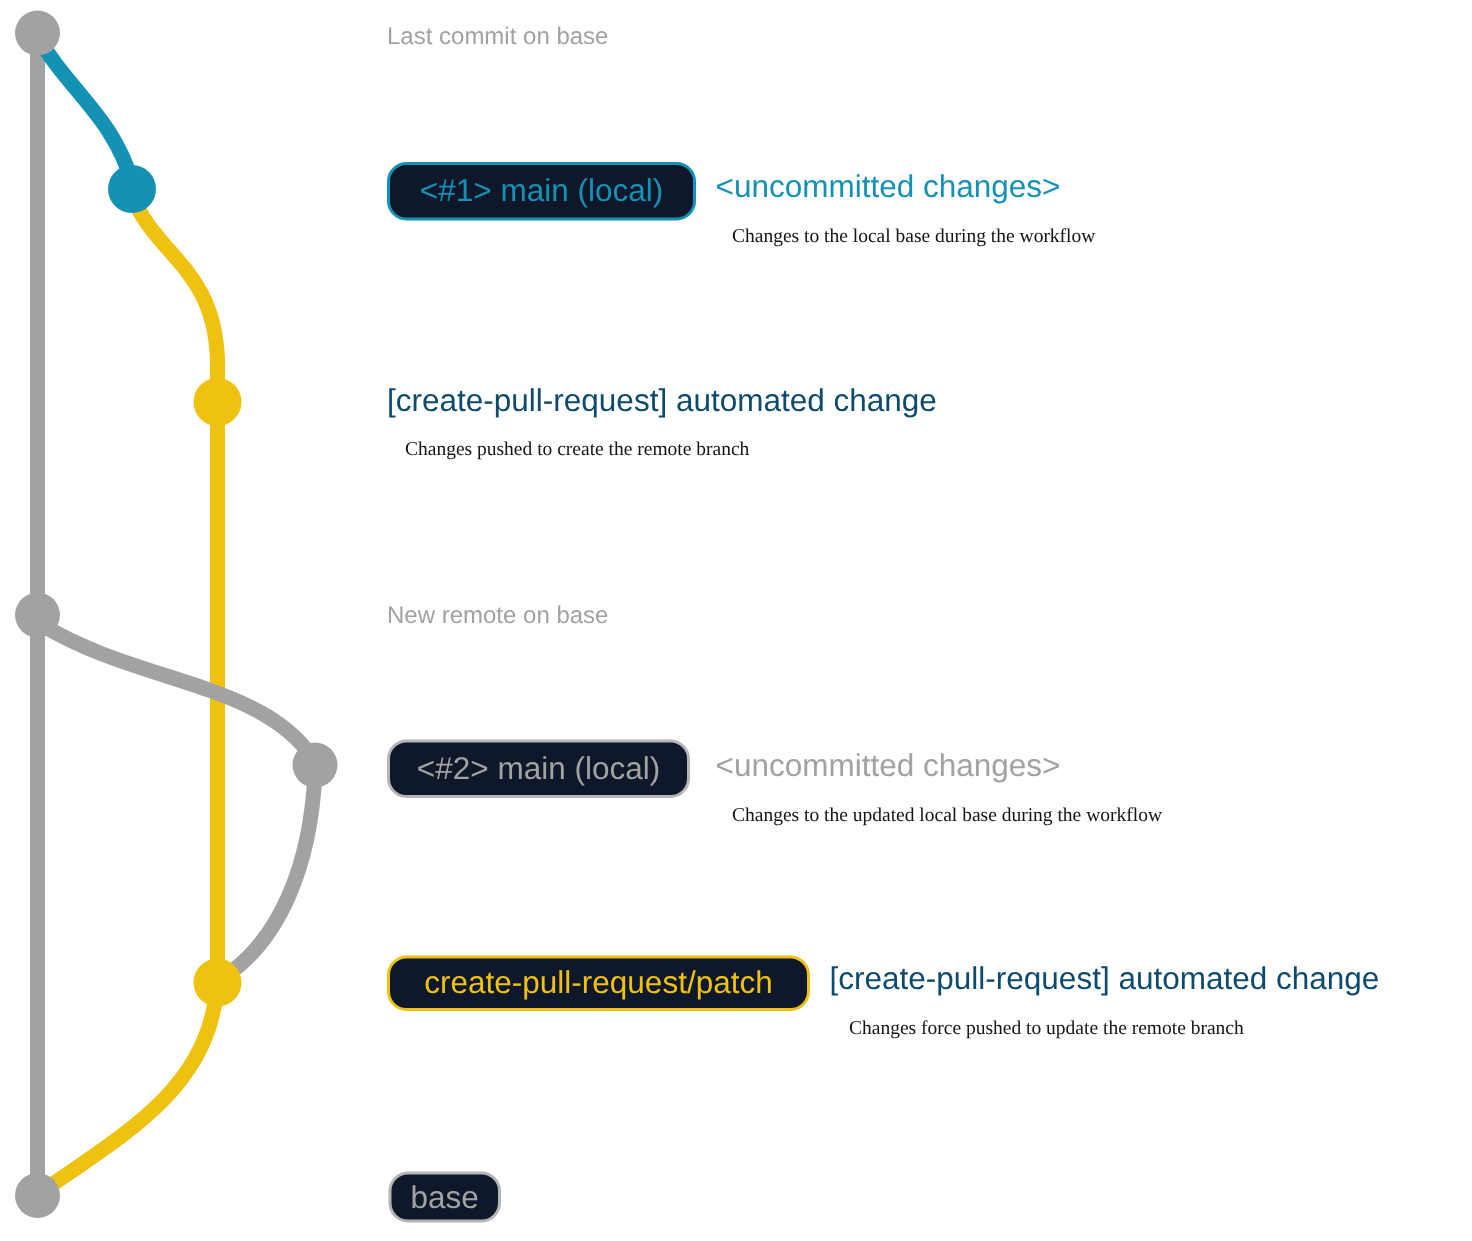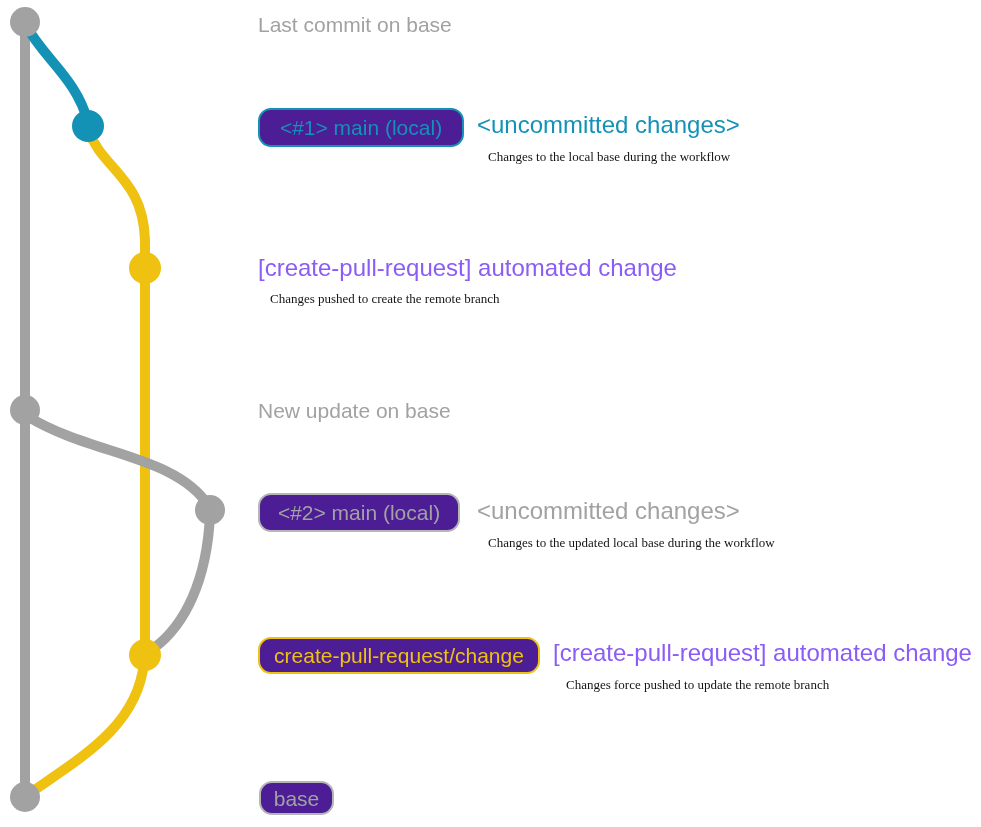--- a/index.html
+++ b/index.html
@@ -16,42 +16,42 @@
     overflow: hidden;
   }
   .graph-svg {
     position: absolute;
     left: 0;
     top: 0;
   }
   .abs { position: absolute; white-space: nowrap; }
 
   .head-label {
-    font-size: 21px;
+    font-size: 16px;
     color: #a2a2a2;
     line-height: 24px;
   }
   .branch-box {
     box-sizing: border-box;
     border-radius: 13px;
-    background: #4c1d95;
+    background: #0f172a;
     display: flex;
     align-items: center;
     justify-content: center;
     font-size: 21px;
     line-height: 21px;
   }
   .branch-box.teal   { border: 2px solid #1492b6; color: #1492b6; }
   .branch-box.grayb  { border: 2px solid #b5b5b5; color: #a2a2a2; }
   .branch-box.yellow { border: 2px solid #efc111; color: #efc111; }
 
-  .title-label { font-size: 24px; line-height: 22px; }
+  .title-label { font-size: 21px; line-height: 22px; }
   .title-label.teal   { color: #1492b6; }
   .title-label.gray   { color: #a2a2a2; }
-  .title-label.yellow { color: #8b5cf6; }
+  .title-label.yellow { color: #0c4a6e; }
 
   .desc-label {
     font-family: "Liberation Serif", serif;
     font-size: 13px;
     line-height: 21px;
     color: #141414;
   }
 </style>
 </head>
 <body>
@@ -85,30 +85,30 @@
 
   <div class="abs branch-box teal" style="left:258px; top:108px; width:206px; height:39px;">
     <span>&lt;#1&gt; main (local)</span>
   </div>
   <div class="abs title-label teal" style="left:477px; top:114px;">&lt;uncommitted changes&gt;</div>
   <div class="abs desc-label" style="left:488px; top:146px;">Changes to the local base during the workflow</div>
 
   <div class="abs title-label yellow" style="left:258px; top:257px;">[create-pull-request] automated change</div>
   <div class="abs desc-label" style="left:270px; top:288px;">Changes pushed to create the remote branch</div>
 
-  <div class="abs head-label" style="left:258px; top:399px;">New update on base</div>
+  <div class="abs head-label" style="left:258px; top:399px;">New remote on base</div>
 
   <div class="abs branch-box grayb" style="left:258px; top:493px; width:202px; height:39px;">
     <span>&lt;#2&gt; main (local)</span>
   </div>
   <div class="abs title-label gray" style="left:477px; top:500px;">&lt;uncommitted changes&gt;</div>
   <div class="abs desc-label" style="left:488px; top:532px;">Changes to the updated local base during the workflow</div>
 
   <div class="abs branch-box yellow" style="left:258px; top:637px; width:282px; height:37px;">
-    <span>create-pull-request/change</span>
+    <span>create-pull-request/patch</span>
   </div>
   <div class="abs title-label yellow" style="left:553px; top:642px;">[create-pull-request] automated change</div>
   <div class="abs desc-label" style="left:566px; top:674px;">Changes force pushed to update the remote branch</div>
 
   <div class="abs branch-box grayb" style="left:259px; top:781px; width:75px; height:34px;">
     <span>base</span>
   </div>
 
 </div>
 

